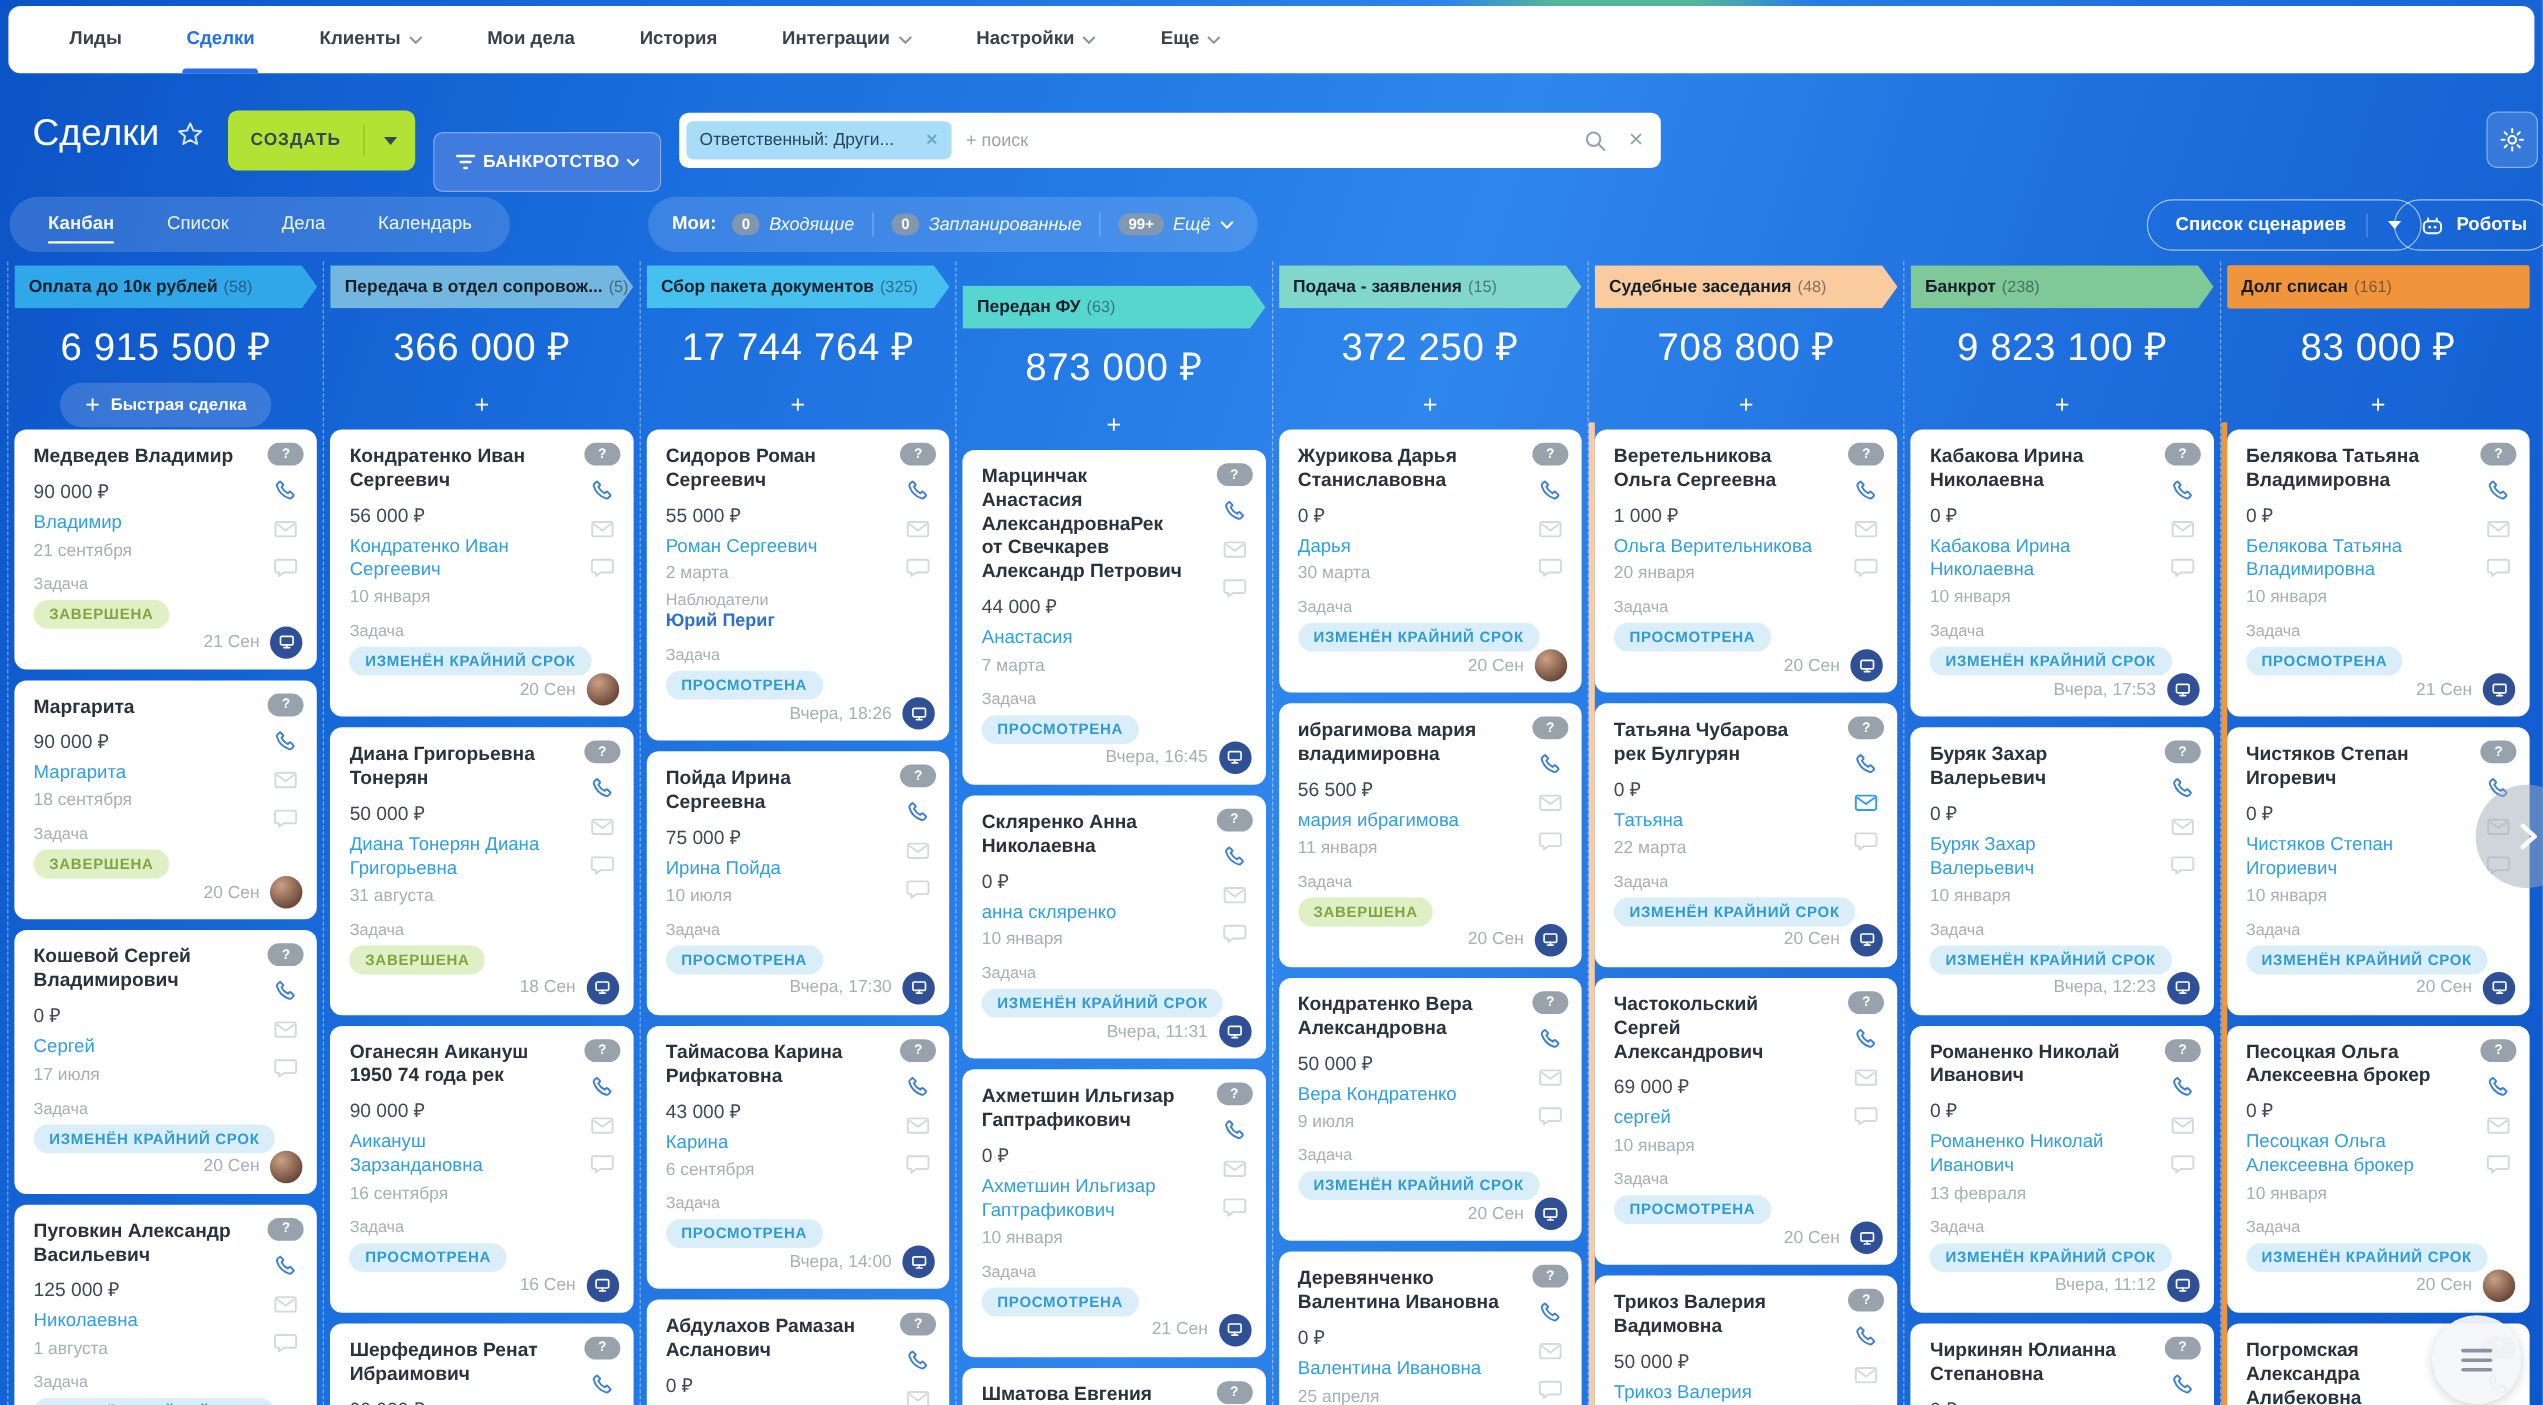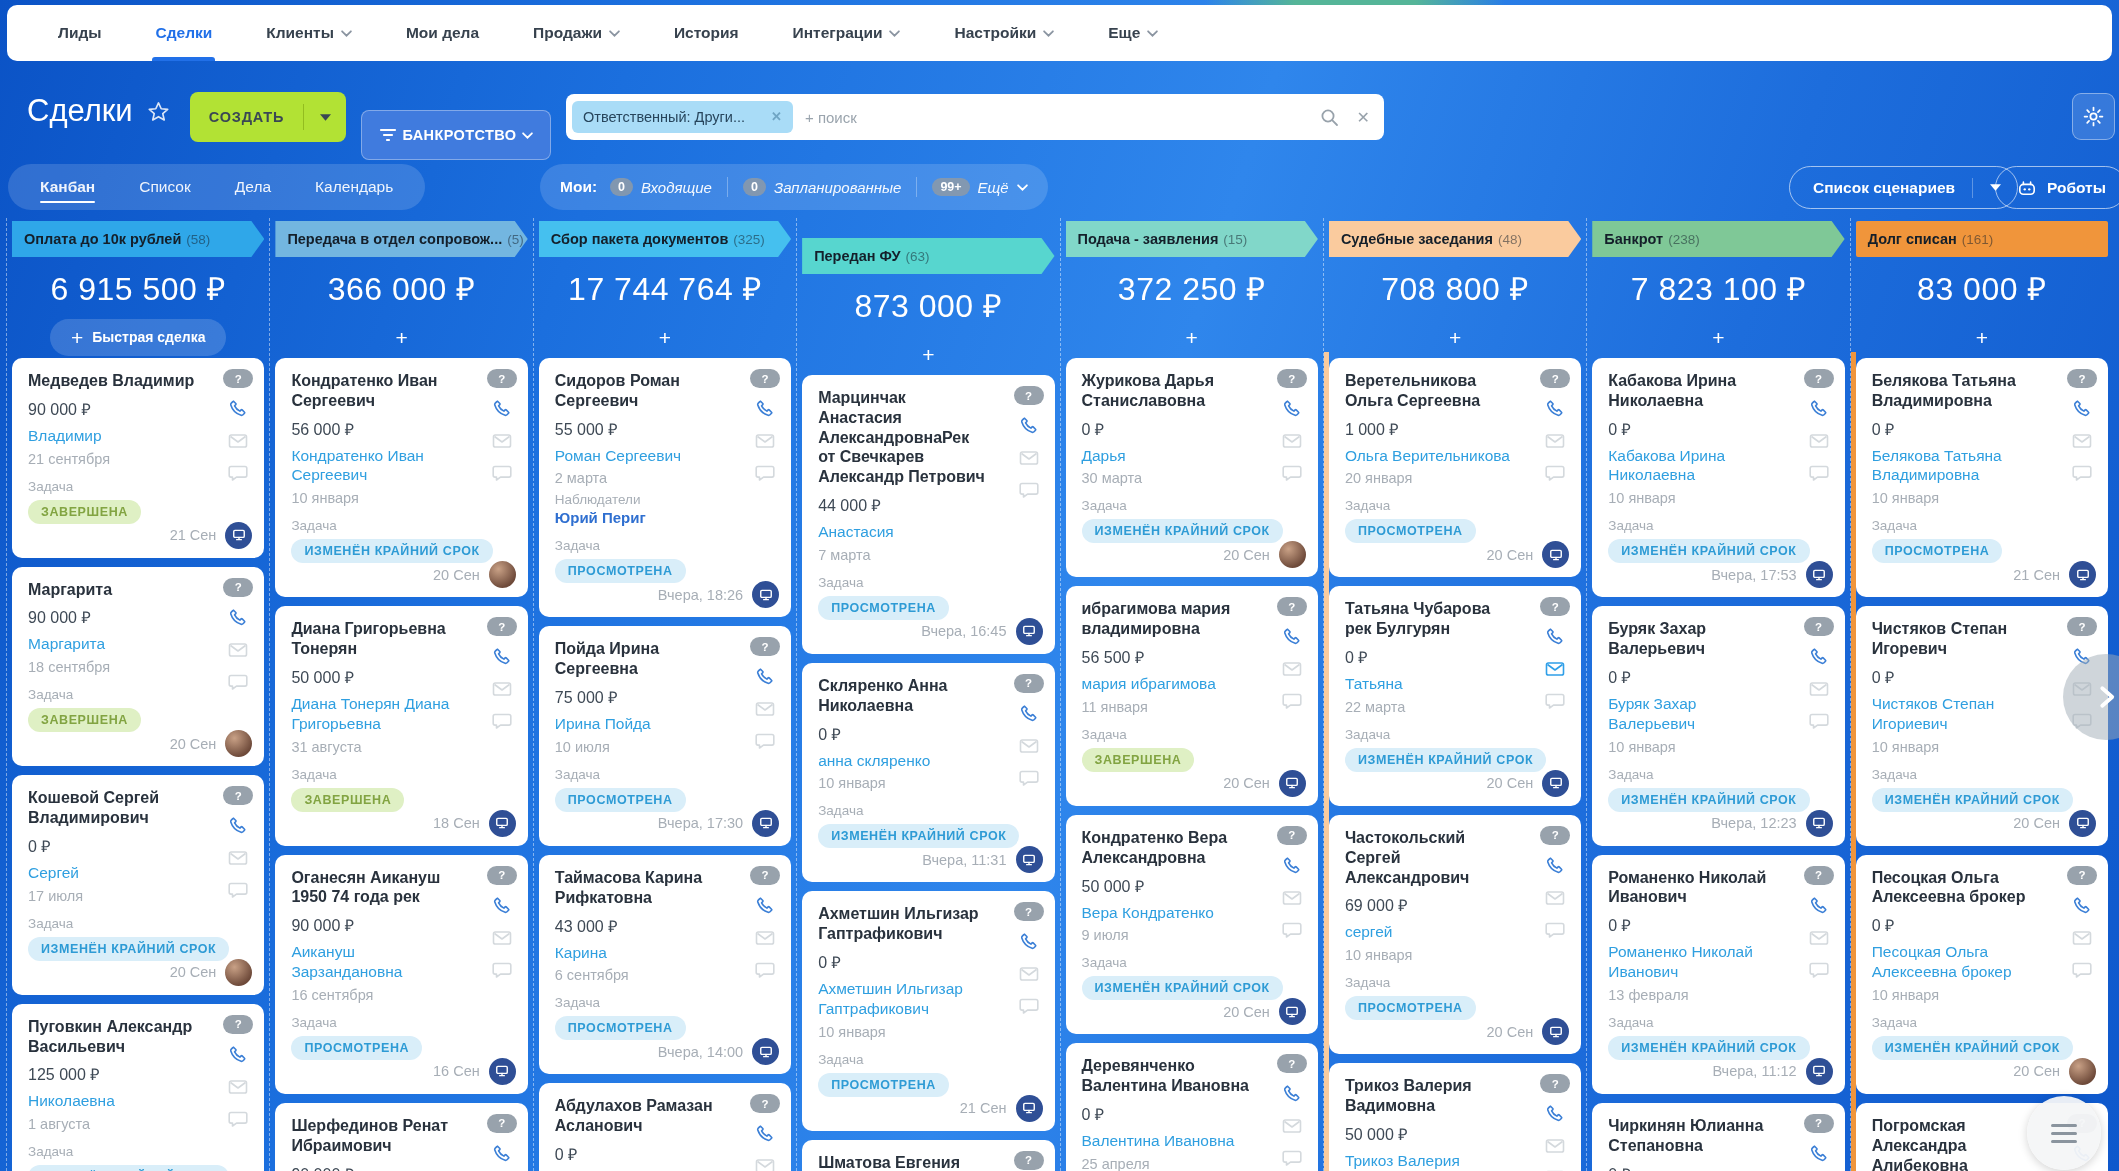--- a/index.html
+++ b/index.html
@@ -130,26 +130,20 @@
     <span class="nav-label">Клиенты</span>
     <svg class="nav-caret" viewBox="0 0 10 6">
       <path d="M1 1l4 4 4-4" fill="none" stroke="currentColor" stroke-width="1.6" stroke-linecap="round"></path>
     </svg>
   </div>
     <div class="nav-item">
     <span class="nav-label">Мои дела</span>
 
   </div>
     <div class="nav-item">
-    <span class="nav-label">Продажи</span>
-    <svg class="nav-caret" viewBox="0 0 10 6">
-      <path d="M1 1l4 4 4-4" fill="none" stroke="currentColor" stroke-width="1.6" stroke-linecap="round"></path>
-    </svg>
-  </div>
-    <div class="nav-item">
     <span class="nav-label">История</span>
 
   </div>
     <div class="nav-item">
     <span class="nav-label">Интеграции</span>
     <svg class="nav-caret" viewBox="0 0 10 6">
       <path d="M1 1l4 4 4-4" fill="none" stroke="currentColor" stroke-width="1.6" stroke-linecap="round"></path>
     </svg>
   </div>
     <div class="nav-item">
@@ -1050,21 +1044,21 @@
     </div>
   </div>
       </div>
   </div>
     <div class="column">
 
     <div class="col-header" style="background: rgb(127, 200, 151);">
       <span class="n">Банкрот</span>
       <span class="c">(238)</span>
     </div>
-    <div class="col-amount">7 823 100 ₽</div>
+    <div class="col-amount">9 823 100 ₽</div>
     <div class="add-row">
 
       <span class="plus-add">+</span>
     </div>
     <div class="cards">
         <div class="card">
     <div class="name">Кабакова Ирина Николаевна</div>
     <div class="amt">0 ₽</div>
     <div class="contact">Кабакова Ирина Николаевна</div>
     <div class="date">10 января</div>

